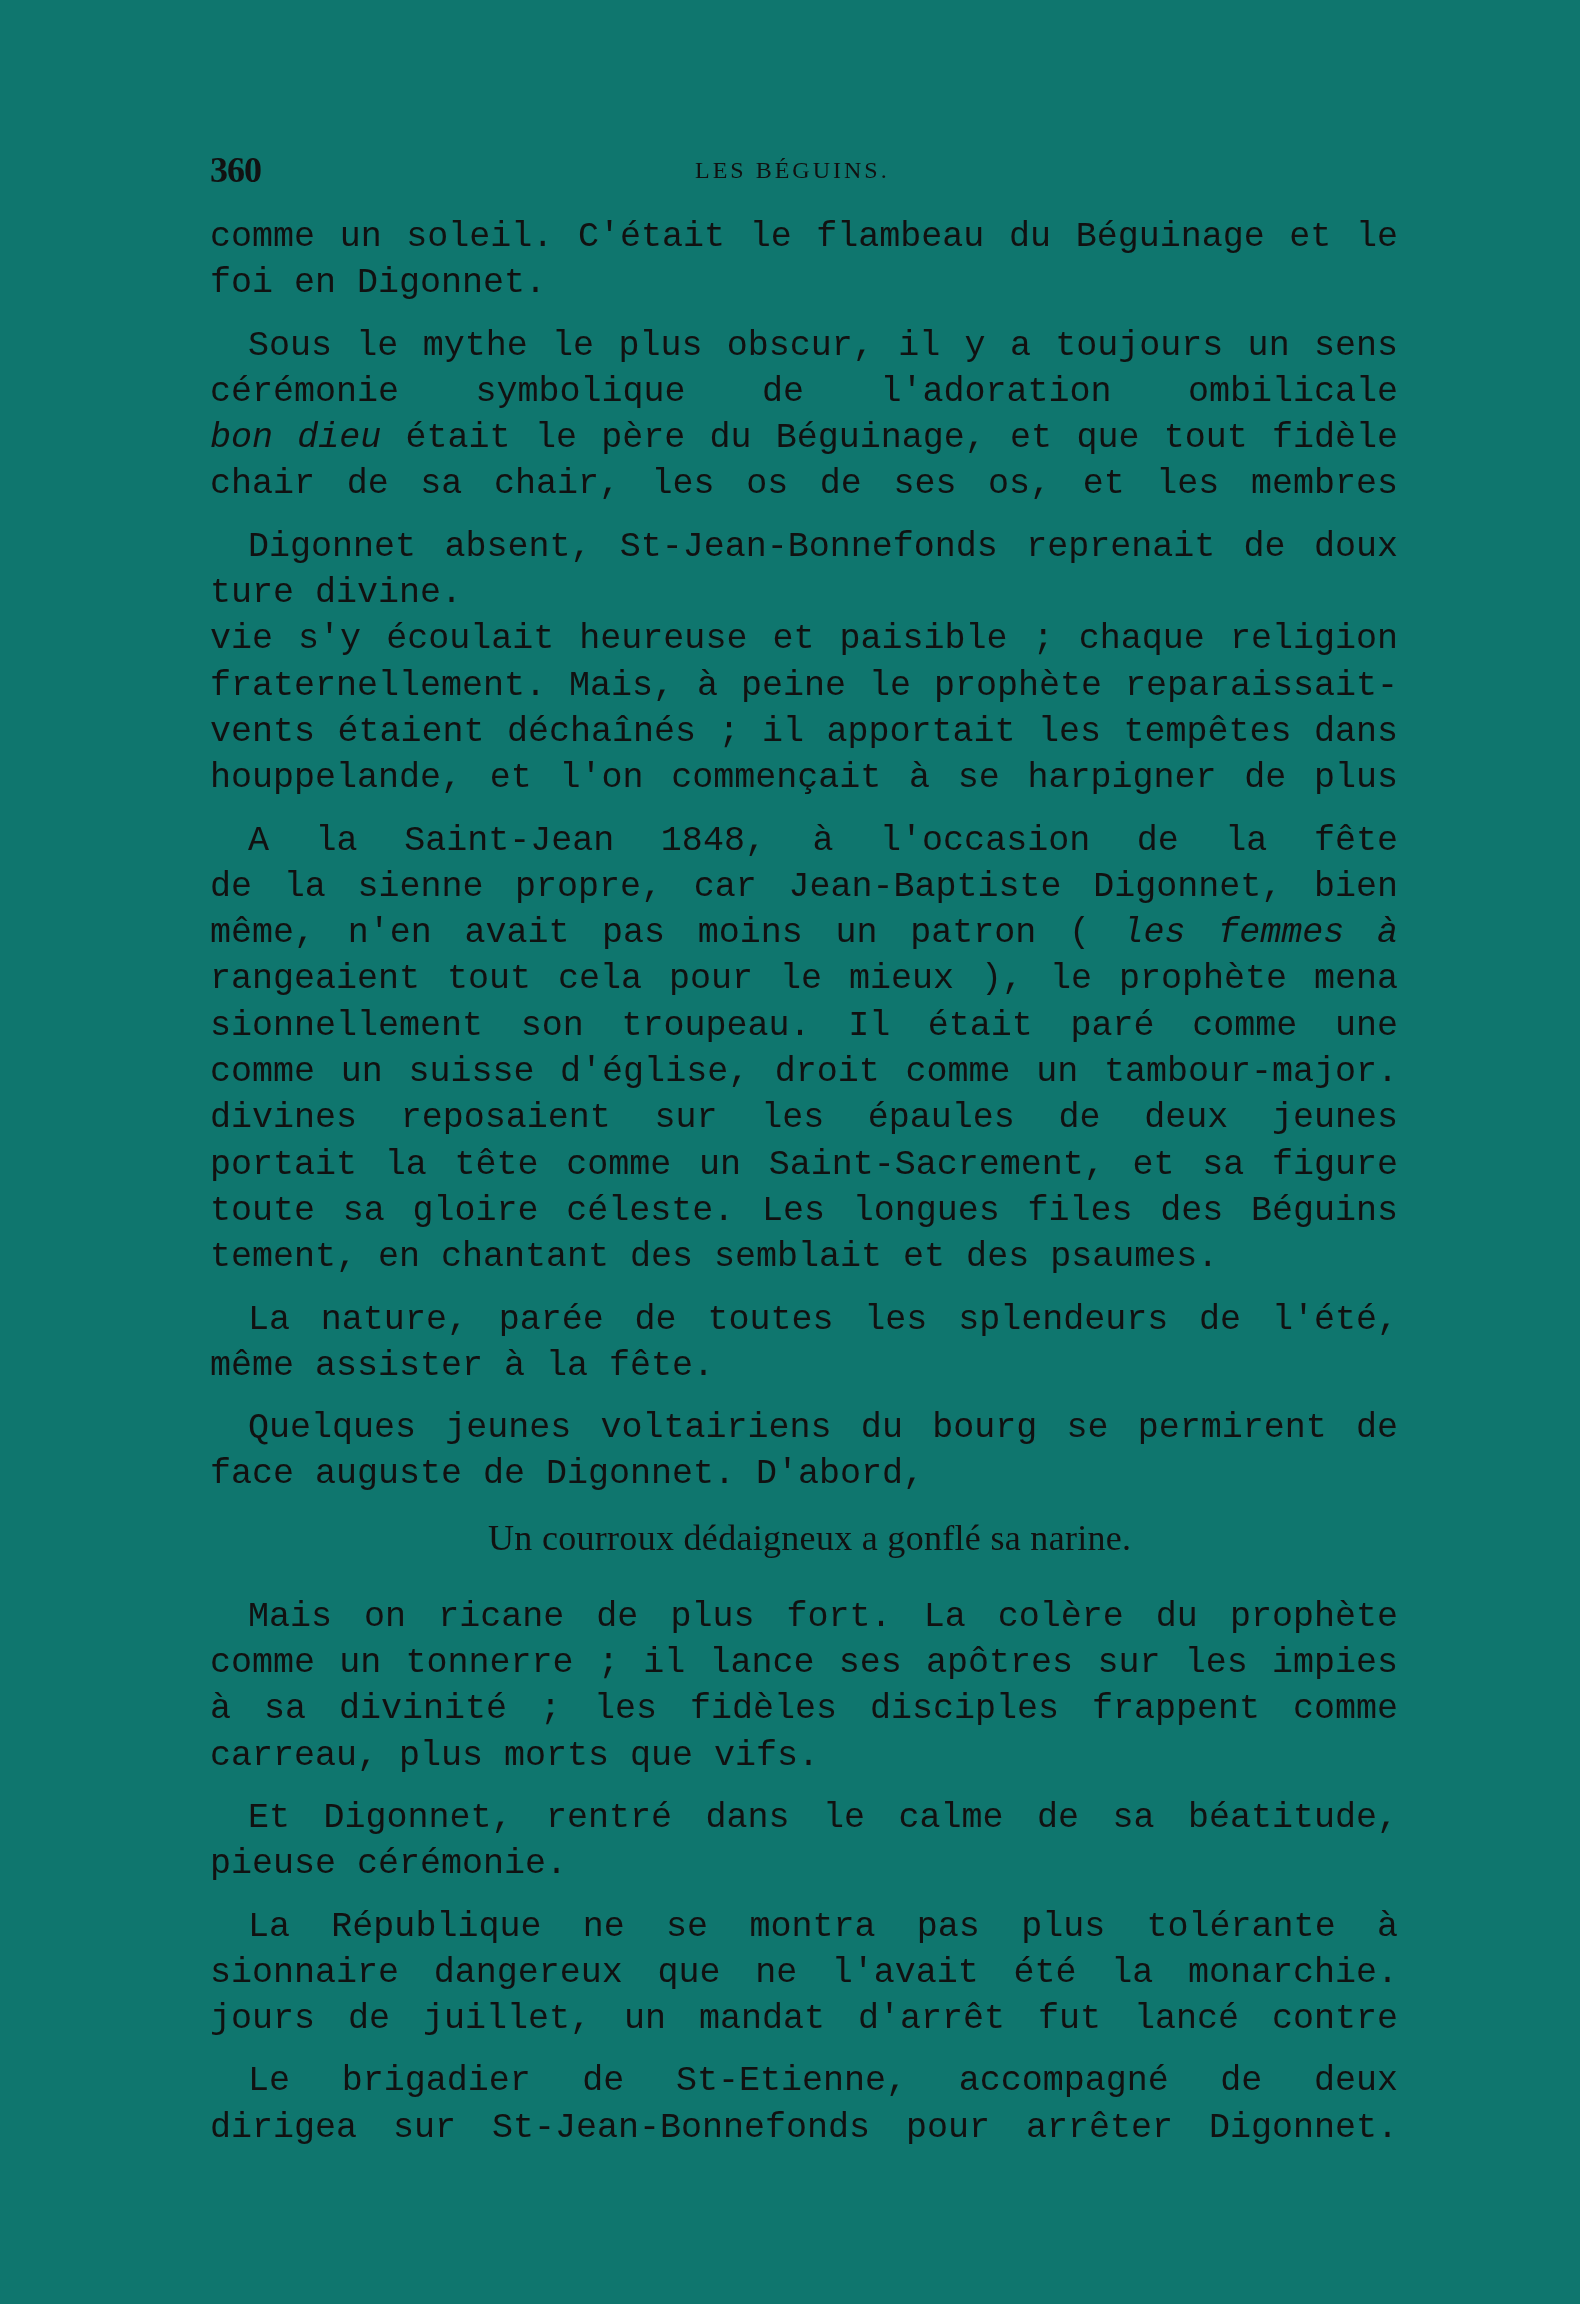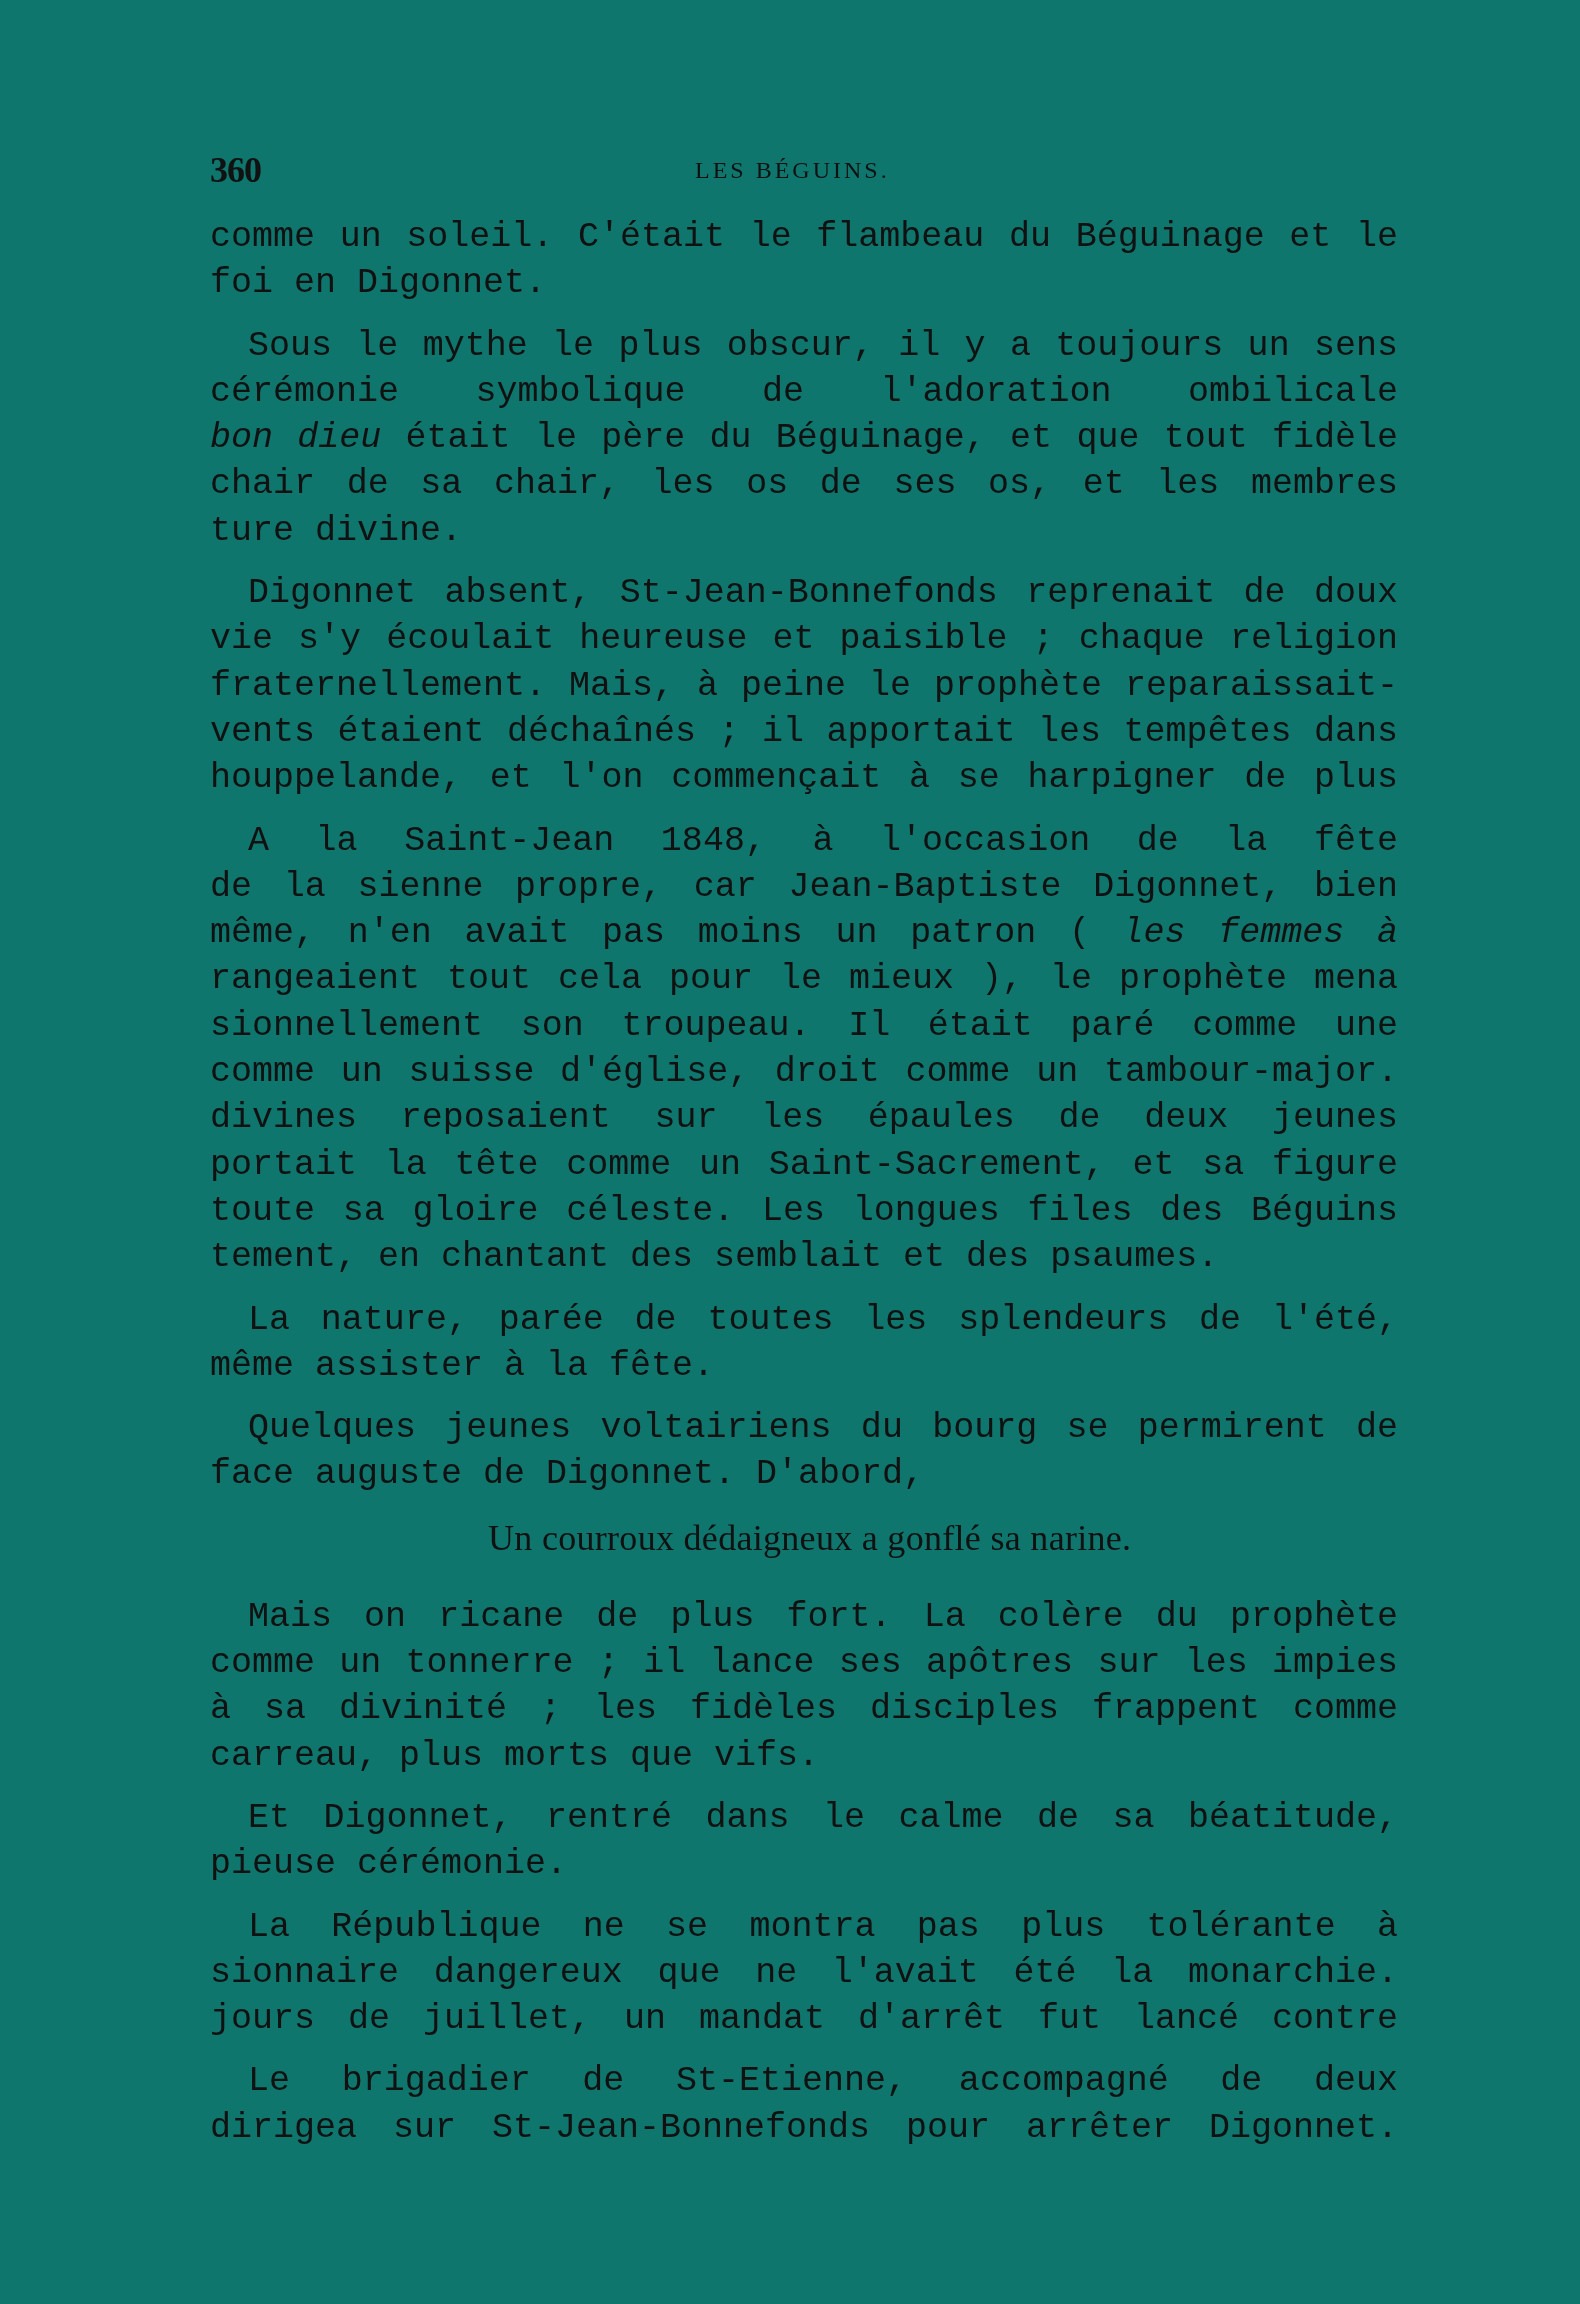--- a/index.html
+++ b/index.html
@@ -90,22 +90,22 @@
     <span class="running-title">LES BÉGUINS.</span>
   </div>
 
   <div class="text-block" id="text-block">
       <span class="line">comme un soleil. C'était le flambeau du Béguinage et le miroir de la</span>
       <span class="line last">foi en Digonnet.</span>
       <span class="line indent">Sous le mythe le plus obscur, il y a toujours un sens profond. La</span>
       <span class="line"><span>cérémonie symbolique de l'adoration ombilicale signifiait que le </span><span class="it">petit</span></span>
       <span class="line"><span class="it">bon dieu</span><span> était le père du Béguinage, et que tout fidèle croyant était la</span></span>
       <span class="line">chair de sa chair, les os de ses os, et les membres sanctifiés de sa na-</span>
+      <span class="line indent">Digonnet absent, St-Jean-Bonnefonds reprenait de doux loisirs ; la</span>
       <span class="line last">ture divine.</span>
-      <span class="line indent">Digonnet absent, St-Jean-Bonnefonds reprenait de doux loisirs ; la</span>
       <span class="line">vie s'y écoulait heureuse et paisible ; chaque religion s'y coudoyait</span>
       <span class="line">fraternellement. Mais, à peine le prophète reparaissait-il, que tous les</span>
       <span class="line">vents étaient déchaînés ; il apportait les tempêtes dans les plis de sa</span>
       <span class="line last">houppelande, et l'on commençait à se harpigner de plus fort.</span>
       <span class="line indent">A la Saint-Jean 1848, à l'occasion de la fête patronale du pays et</span>
       <span class="line">de la sienne propre, car Jean-Baptiste Digonnet, bien que Dieu lui-</span>
       <span class="line"><span>même, n'en avait pas moins un patron ( </span><span class="it">les femmes à Digonnet</span><span> ar-</span></span>
       <span class="line">rangeaient tout cela pour le mieux ), le prophète mena paître proces-</span>
       <span class="line">sionnellement son troupeau. Il était paré comme une châsse, beau</span>
       <span class="line">comme un suisse d'église, droit comme un tambour-major. Ses mains</span>

